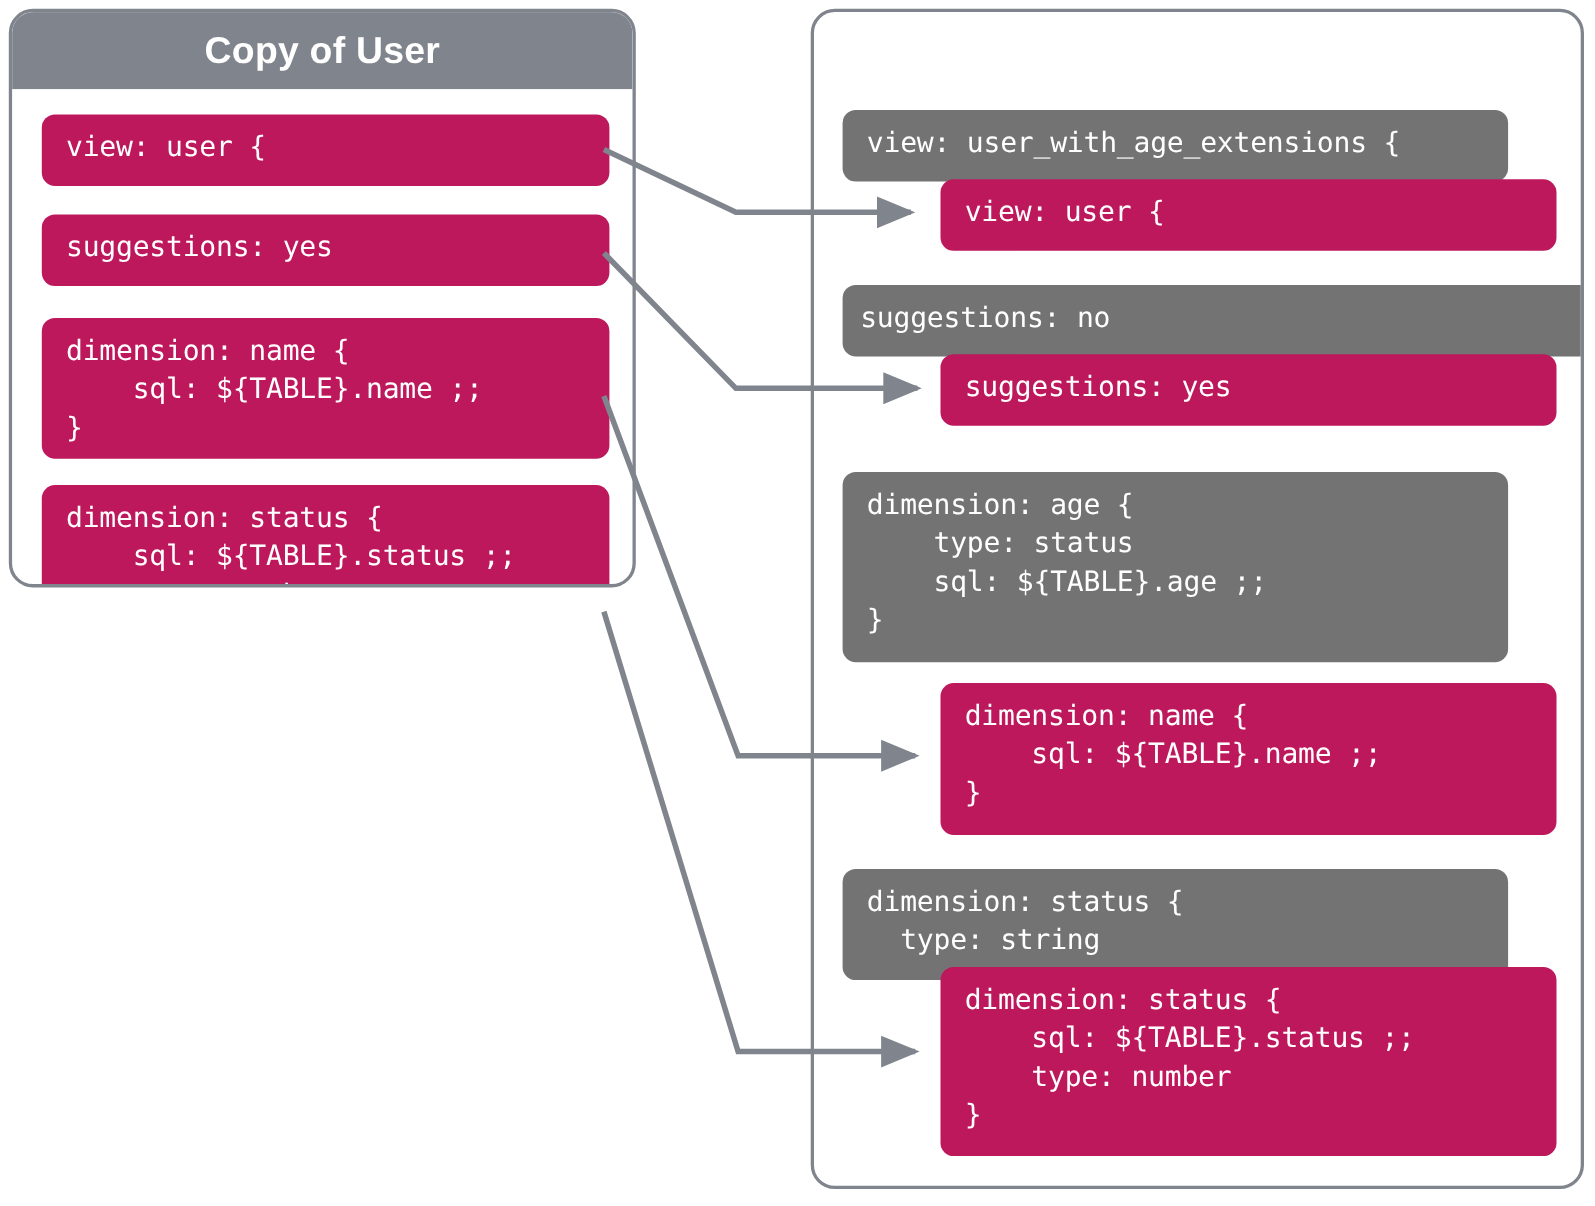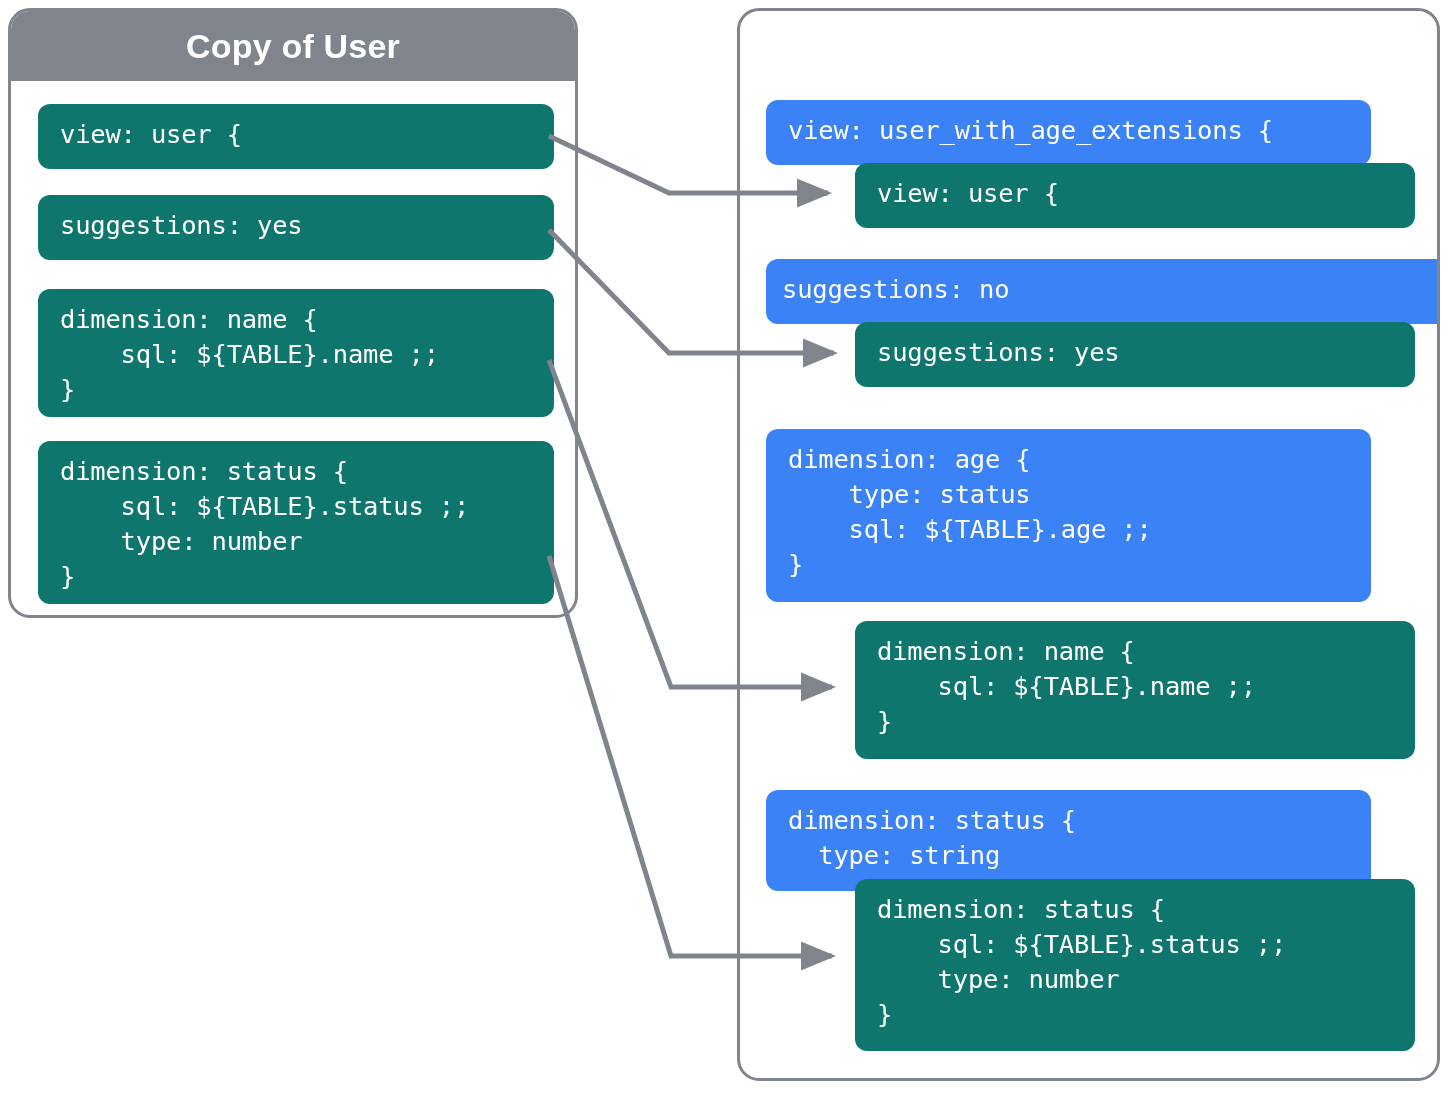--- a/index.html
+++ b/index.html
@@ -17,21 +17,21 @@
 
   
   .panel {
     position: absolute;
     background: #ffffff;
     border: 3px solid #80858d;
     border-radius: 22px;
     box-sizing: border-box;
     overflow: hidden;
   }
-  #panel-left  { left: 8px;   top: 8px;  width: 570px;  height: 610px; }
+  #panel-left  { left: 8px;   top: 8px;  width: 570px;  height: 526px; }
   #panel-right { left: 737px; top: 8px;  width: 703px;  height: 1073px; }
 
   .panel-header {
     background: #80858d;
     color: #ffffff;
     height: 70px;
     line-height: 70px;
     text-align: center;
     font-size: 34px;
     font-weight: 700;
@@ -45,22 +45,22 @@
     border-radius: 12px;
     box-sizing: border-box;
     color: #ffffff;
     font-family: "DejaVu Sans Mono", monospace;
     font-size: 25.5px;
     line-height: 35px;
     white-space: pre;
     padding: 13px 20px 13px 22px;
     letter-spacing: -0.2px;
   }
-  .dark  { background: #0f766e; }
-  .light { background: #3b82f6; }
+  .dark  { background: #be185d; }
+  .light { background: #737373; }
 
   
   #arrows {
     position: absolute;
     left: 0; top: 0;
     width: 1450px; height: 1096px;
     pointer-events: none;
   }
 </style>
 </head>

